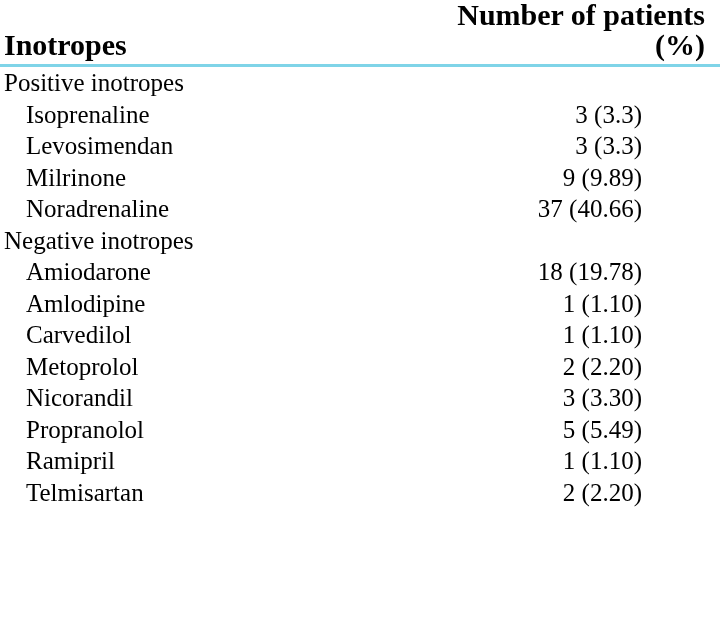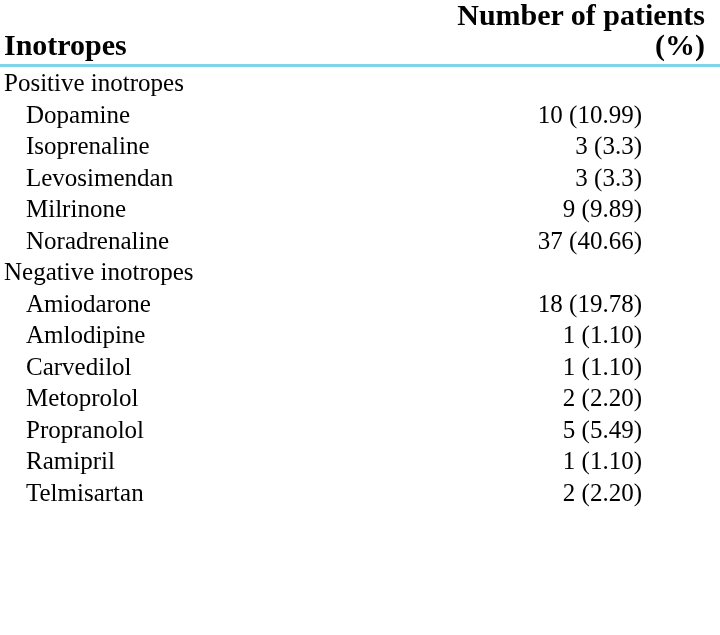--- a/index.html
+++ b/index.html
@@ -77,24 +77,20 @@
         <th class="h1" style="border-bottom-color: rgb(127, 212, 232);">Inotropes</th>
         <th class="h2" style="border-bottom-color: rgb(127, 212, 232);">Number of patients (%)</th>
       </tr>
     </thead>
     <tbody id="table-body">
     <tr class="group">
           <td class="label">Positive inotropes</td>
           <td class="value"></td>
         </tr>
         <tr>
-          <td class="label indent">Dopamine</td>
-          <td class="value">10 (10.99)</td>
-        </tr>
-        <tr>
           <td class="label indent">Isoprenaline</td>
           <td class="value">3 (3.3)</td>
         </tr>
         <tr>
           <td class="label indent">Levosimendan</td>
           <td class="value">3 (3.3)</td>
         </tr>
         <tr>
           <td class="label indent">Milrinone</td>
           <td class="value">9 (9.89)</td>
@@ -117,20 +113,24 @@
         </tr>
         <tr>
           <td class="label indent">Carvedilol</td>
           <td class="value">1 (1.10)</td>
         </tr>
         <tr>
           <td class="label indent">Metoprolol</td>
           <td class="value">2 (2.20)</td>
         </tr>
         <tr>
+          <td class="label indent">Nicorandil</td>
+          <td class="value">3 (3.30)</td>
+        </tr>
+        <tr>
           <td class="label indent">Propranolol</td>
           <td class="value">5 (5.49)</td>
         </tr>
         <tr>
           <td class="label indent">Ramipril</td>
           <td class="value">1 (1.10)</td>
         </tr>
         <tr>
           <td class="label indent">Telmisartan</td>
           <td class="value">2 (2.20)</td>

